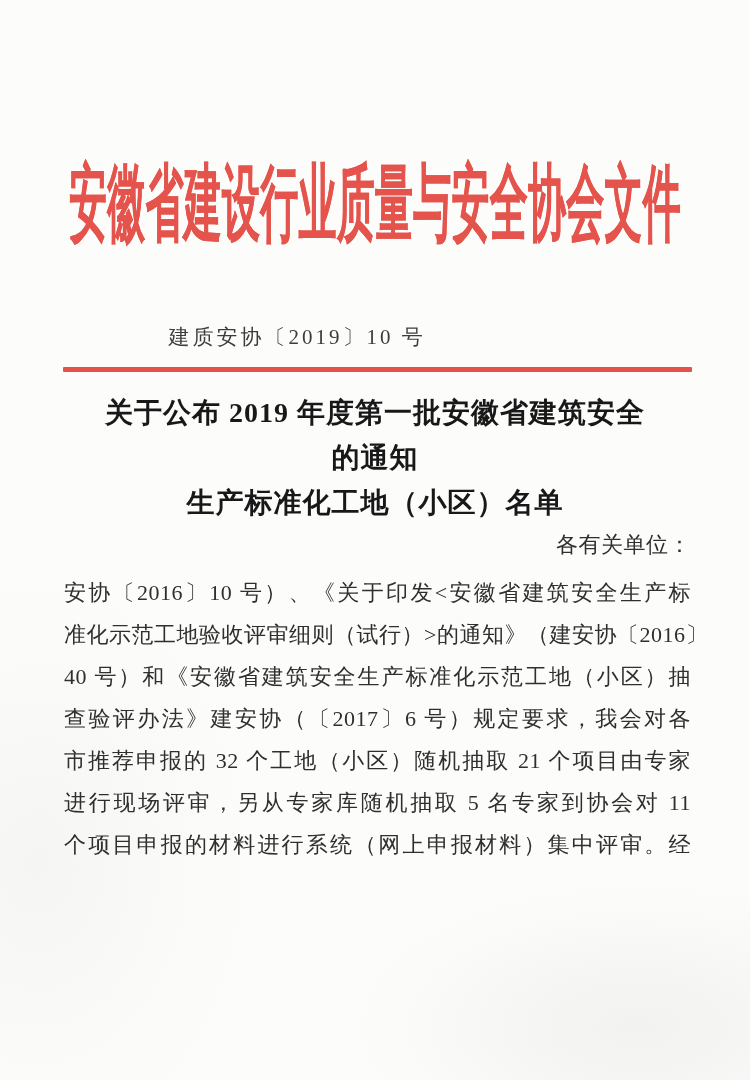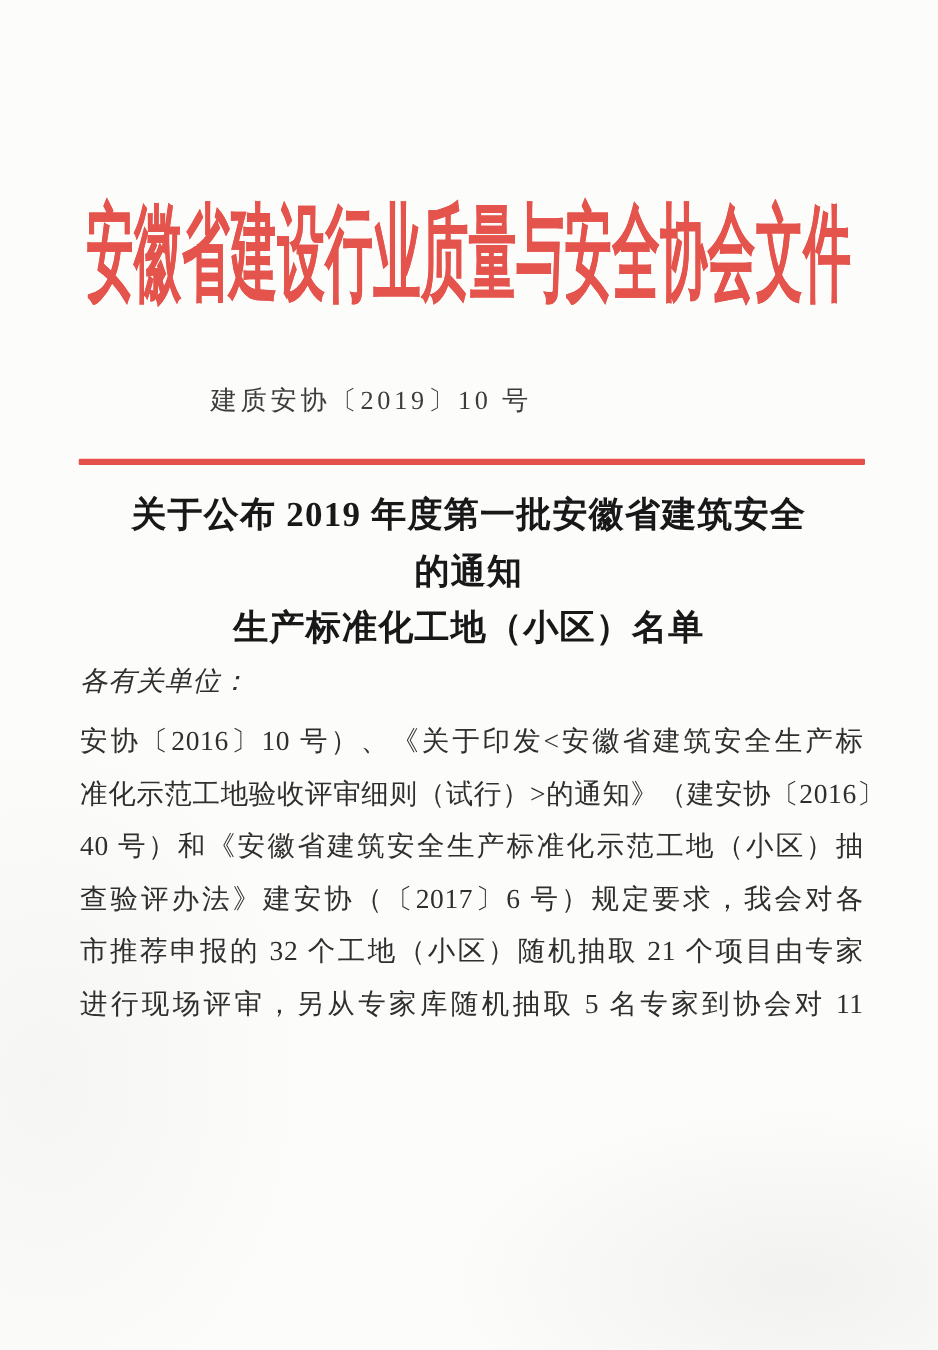--- a/index.html
+++ b/index.html
@@ -39,21 +39,21 @@
     font-weight: 700;
     line-height: 1;
     color: #e5544c;
     letter-spacing: 1px;
     transform: scaleX(0.45);
     text-shadow: 0.5px 0 0 #e5544c;
   }
 
   .doc-number {
     position: absolute;
-    top: 306px;
+    top: 323px;
     left: 0;
     width: 594px;
     text-align: center;
     font-size: 21px;
     letter-spacing: 3px;
     color: #3c3c3c;
   }
 
   .red-divider {
     position: absolute;
@@ -85,22 +85,21 @@
     left: 64px;
     width: 627px;
     font-size: 22px;
     color: #2f2f2f;
     letter-spacing: 0.5px;
   }
 
   .salutation {
     line-height: 34px;
     margin-bottom: 10px;
-    text-align: left;
-    font-style: italic;
+    text-align: right;
   }
 
   .body-line {
     line-height: 42px;
     text-align: justify;
     text-align-last: justify;
     white-space: nowrap;
   }
   .body-line.indent {
     padding-left: 46px;
@@ -127,15 +126,16 @@
 
   <div class="body-text">
     <div class="salutation">各有关单位：</div>
 
     <div class="body-line">安协〔2016〕10 号）、《关于印发&lt;安徽省建筑安全生产标</div>
     <div class="body-line">准化示范工地验收评审细则（试行）&gt;的通知》（建安协〔2016〕</div>
     <div class="body-line">40 号）和《安徽省建筑安全生产标准化示范工地（小区）抽</div>
     <div class="body-line">查验评办法》建安协（〔2017〕6 号）规定要求，我会对各</div>
     <div class="body-line">市推荐申报的 32 个工地（小区）随机抽取 21 个项目由专家</div>
     <div class="body-line">进行现场评审，另从专家库随机抽取 5 名专家到协会对 11</div>
+    <div class="body-line">个项目申报的材料进行系统（网上申报材料）集中评审。经</div>
   </div>
 
 </div>
 
 </body></html>

